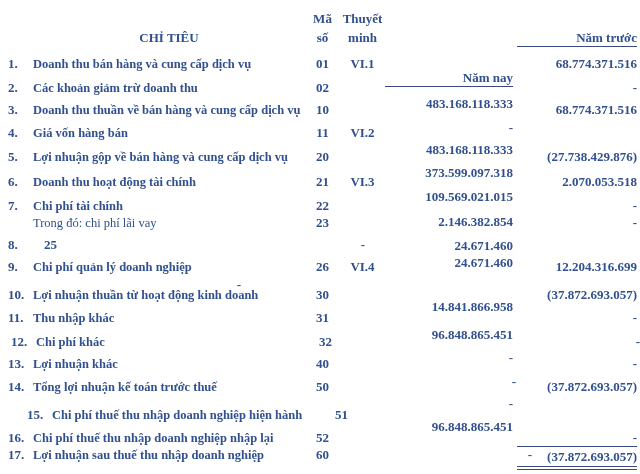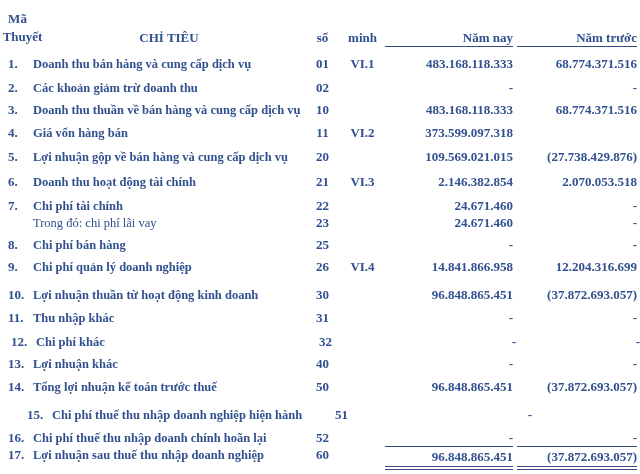--- a/index.html
+++ b/index.html
@@ -20,21 +20,21 @@
   .row{
     position:absolute;left:0;width:640px;height:18px;
     display:flex;align-items:flex-start;line-height:18px;
     white-space:nowrap;
   }
   .c{flex:none;}
   .c-no   {width:25px;  margin-left:8px; font-weight:bold;}
   .c-label{width:272px; font-weight:bold; font-size:12.5px; overflow:visible;}
   .c-code {width:35px;  text-align:center; font-weight:bold;}
   .c-note {width:45px;  text-align:center; font-weight:bold;}
-  .c-cur  {width:128px; text-align:right;  font-weight:bold;}
+  .c-cur  {width:128px; text-align:right;  font-weight:bold;margin-top:40px;}
   .c-pri  {width:120px; margin-left:4px; text-align:right; font-weight:bold;}
   
   .row.sub .c-label{font-weight:normal;}
   
   .row.total{height:25px;}
   .row.total .c-cur,.row.total .c-pri{
     border-top:1.5px solid var(--rule);
     border-bottom:4px double var(--rule);
     line-height:19px;height:19px;
   }
@@ -44,21 +44,21 @@
   .hdr-underline .c-cur,.hdr-underline .c-pri{
     border-bottom:1.5px solid var(--rule);
     height:17px;line-height:17px;
   }
 </style>
 </head>
 <body>
 
 <div class="page">
 
-  <div class="hdr-row" style="top:10px;flex-direction:column;">
+  <div class="hdr-row" style="top:10px;">
     <span class="c c-no"></span>
     <span class="c c-label"></span>
     <span class="c c-code">Mã</span>
     <span class="c c-note">Thuyết</span>
     <span class="c c-cur"></span>
     <span class="c c-pri"></span>
   </div>
 
   <div class="hdr-row hdr-underline" style="top:29px;">
     <span class="c c-no"></span>
@@ -128,21 +128,20 @@
       <div class="row sub" style="top: 214px;">
     <span class="c c-no"></span>
     <span class="c c-label">Trong đó: chi phí lãi vay</span>
     <span class="c c-code">23</span>
     <span class="c c-note"></span>
     <span class="c c-cur">24.671.460</span>
     <span class="c c-pri">-</span>
   </div>
       <div class="row" style="top: 236px;">
     <span class="c c-no">8.</span>
-    <span class="c c-label">Chi phí bán hàng</span>
     <span class="c c-code">25</span>
     <span class="c c-note"></span>
     <span class="c c-cur">-</span>
     <span class="c c-pri">-</span>
   </div>
       <div class="row" style="top: 258px;">
     <span class="c c-no">9.</span>
     <span class="c c-label">Chi phí quản lý doanh nghiệp</span>
     <span class="c c-code">26</span>
     <span class="c c-note">VI.4</span>
@@ -192,21 +191,21 @@
       <div class="row" style="top: 406px; padding-left: 19px;">
     <span class="c c-no">15.</span>
     <span class="c c-label">Chi phí thuế thu nhập doanh nghiệp hiện hành</span>
     <span class="c c-code">51</span>
     <span class="c c-note"></span>
     <span class="c c-cur">-</span>
     <span class="c c-pri">-</span>
   </div>
       <div class="row" style="top: 429px;">
     <span class="c c-no">16.</span>
-    <span class="c c-label">Chi phí thuế thu nhập doanh chính hoãn lại</span>
+    <span class="c c-label">Chi phí thuế thu nhập doanh nghiệp nhập lại</span>
     <span class="c c-code">52</span>
     <span class="c c-note"></span>
     <span class="c c-cur">-</span>
     <span class="c c-pri">-</span>
   </div>
       <div class="row total" style="top: 446px;">
     <span class="c c-no">17.</span>
     <span class="c c-label">Lợi nhuận sau thuế thu nhập doanh nghiệp</span>
     <span class="c c-code">60</span>
     <span class="c c-note"></span>

